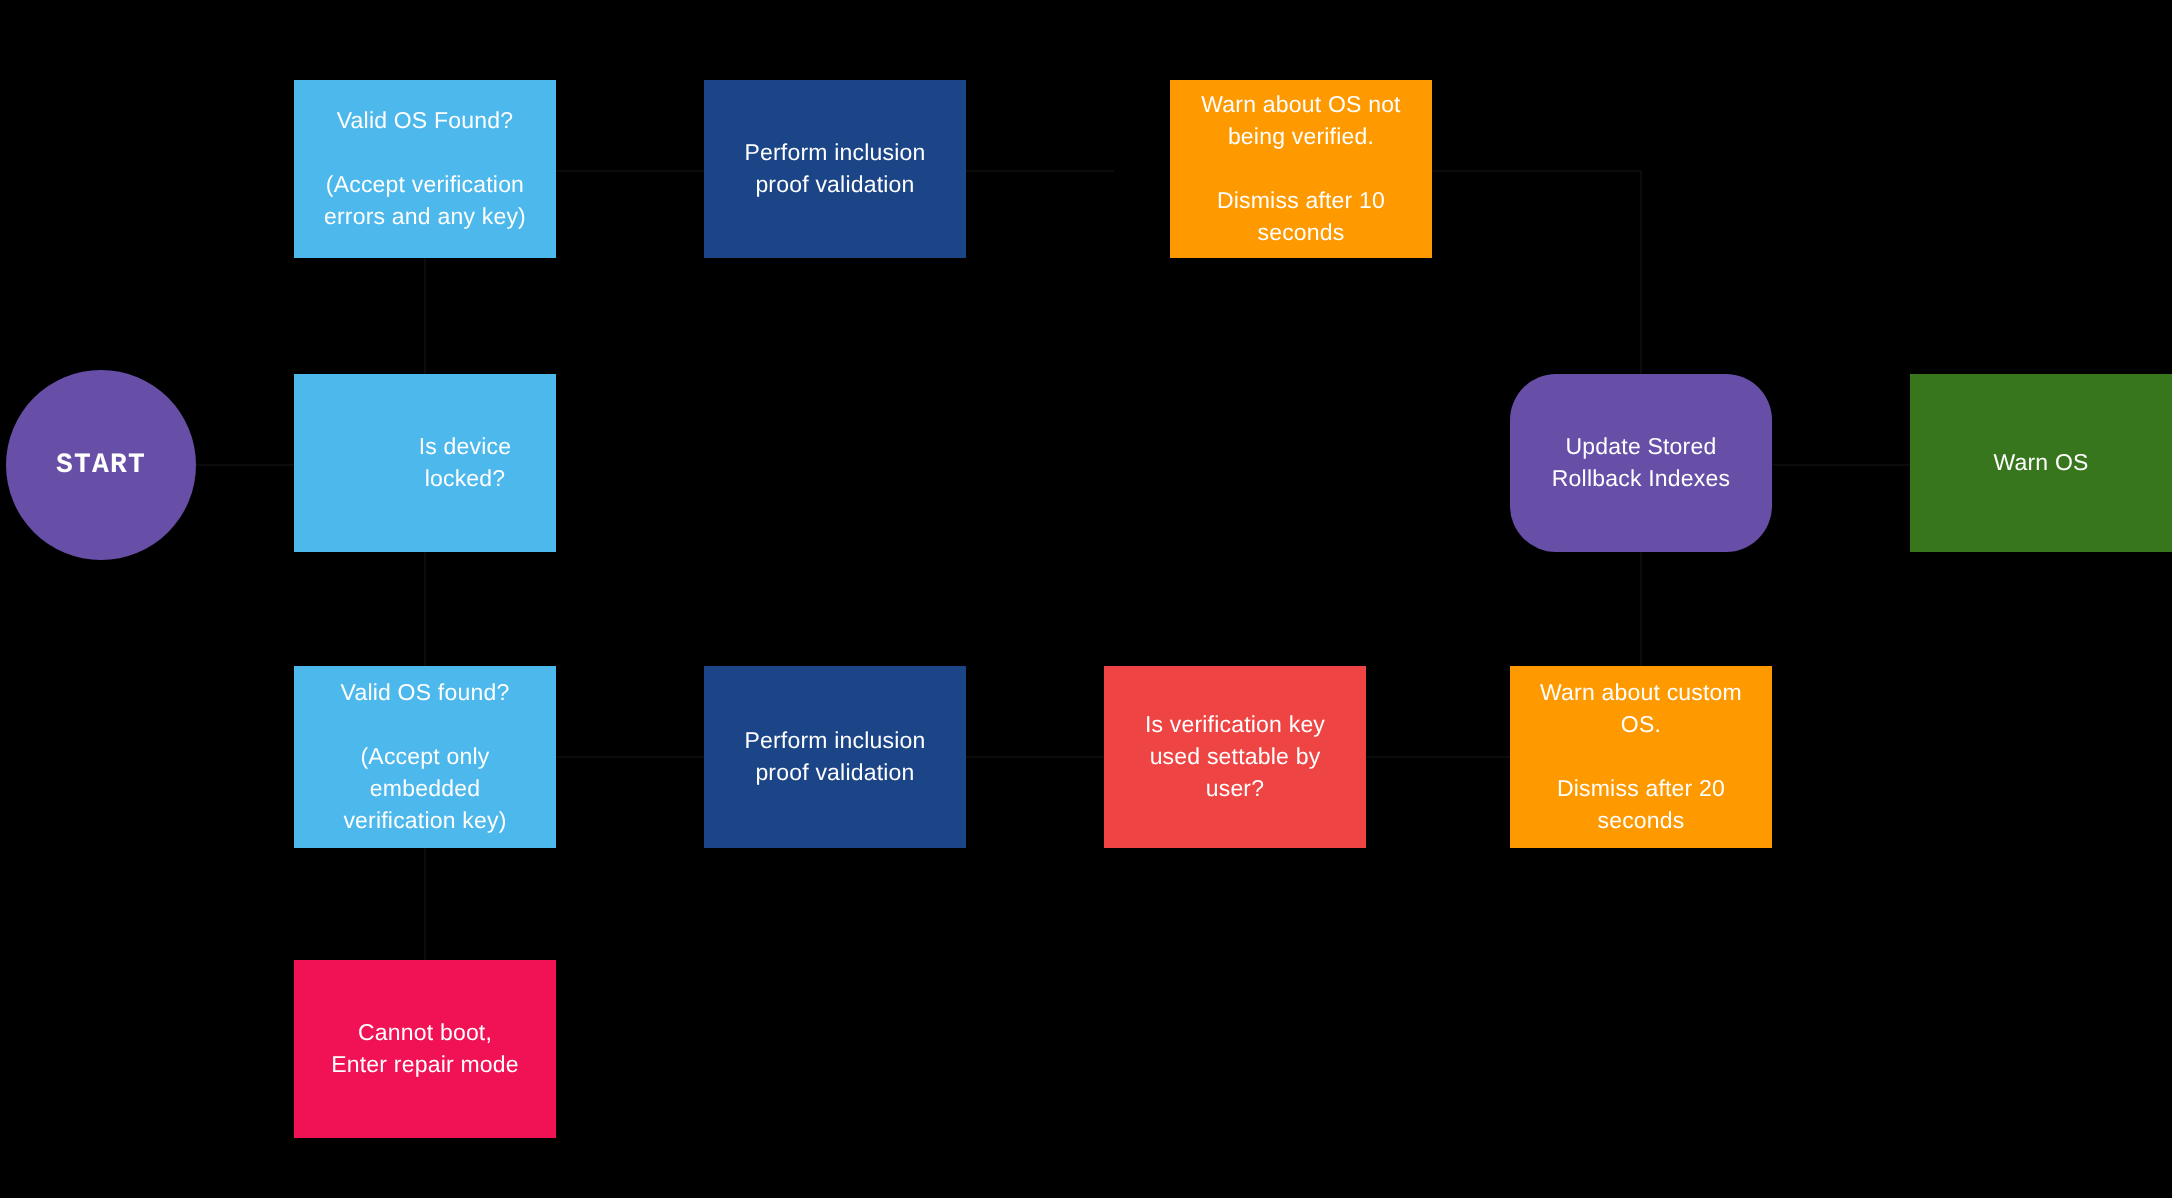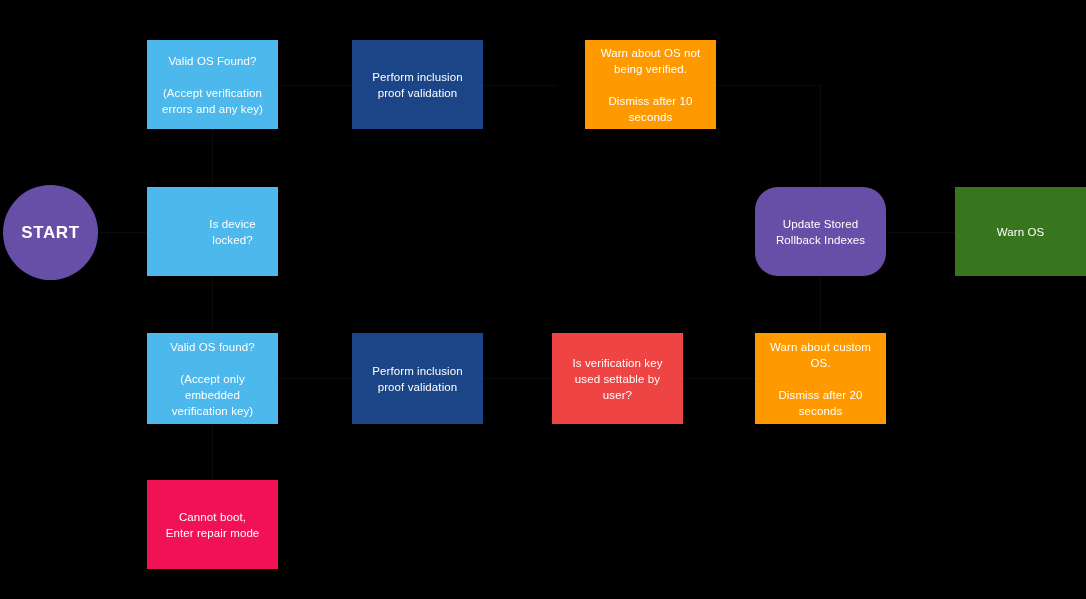--- a/index.html
+++ b/index.html
@@ -27,22 +27,23 @@
     color: #ffffff;
     font-size: 11.5px;
     line-height: 16px;
     letter-spacing: 0.1px;
     padding: 4px 8px;
     white-space: pre-line;
   }
   .node.circle {
     border-radius: 50%;
     font-weight: bold;
-    font-size: 17px;
+    font-size: 14px;
     letter-spacing: 0.6px;
+    font-family: Liberation Mono, monospace;
   }
   .connector {
     position: absolute;
     background: #0b0b0b;
   }
   .connector.h { height: 1px; }
   .connector.v { width: 1px; }
 </style>
 </head>
 <body>

